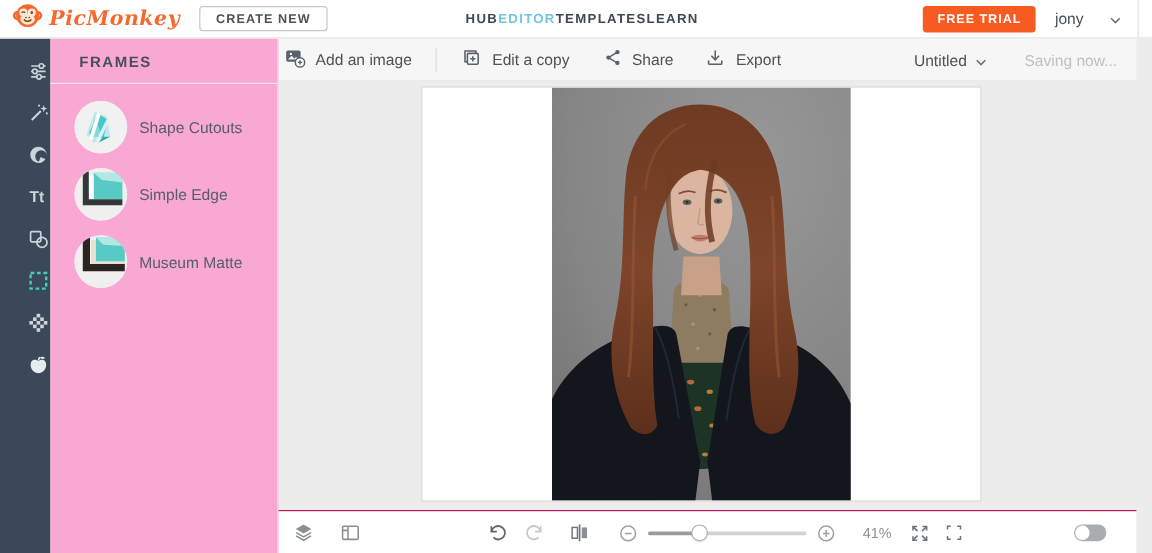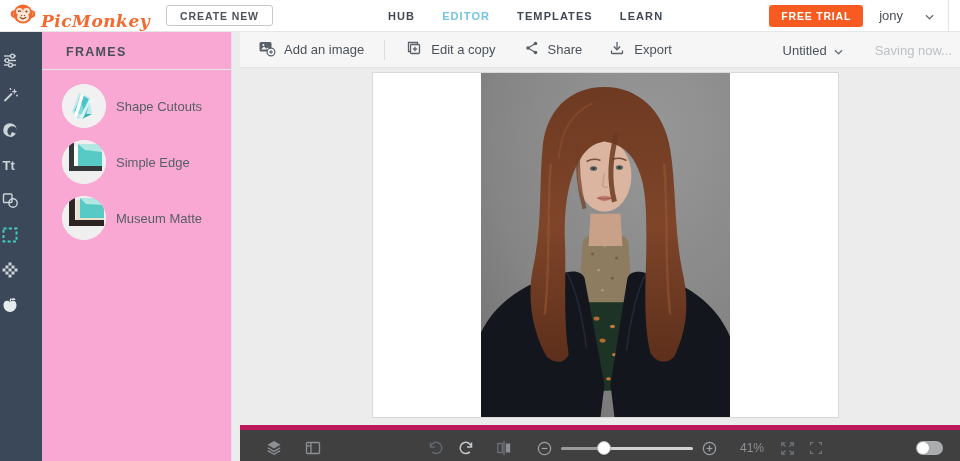--- a/index.html
+++ b/index.html
@@ -3,71 +3,71 @@
 <meta charset="utf-8">
 <style>
   * { margin:0; padding:0; box-sizing:border-box; }
   html,body { width:960px; height:461px; }
   body { font-family:"Liberation Sans", sans-serif; background:#fff; overflow:hidden; }
   .app { position:relative; width:960px; height:461px; background:#ececec; }
 
   
   .topbar { position:absolute; left:0; top:0; width:960px; height:32px; background:#fff;
             border-bottom:1px solid #e6e6e6; display:flex; align-items:center; padding:0 0 0 10px; z-index:5; }
-  .logo { display:flex; align-items:flex-end; gap:5px; }
+  .logo { display:flex; align-items:center; gap:5px; }
   .logo-text { font-family:"DejaVu Serif", serif; font-style:italic; font-weight:bold;
                font-size:17px; color:#f4692e; letter-spacing:0.5px; }
   .btn-create { margin-left:16px; height:21px; padding:0 13px; background:#fff; border:1px solid #c8c8c8;
                 border-radius:3px; font-size:10.5px; font-weight:bold; letter-spacing:0.9px; color:#4a525a;
                 display:flex; align-items:center; cursor:pointer; }
-  .nav { position:absolute; left:388px; top:0; height:32px; display:flex; align-items:center; gap:27px; }
+  .nav { position:absolute; left:388px; top:0; height:32px; display:flex; align-items:center; }
   .nav-item { font-size:11px; font-weight:bold; letter-spacing:1.1px; color:#3f4953; cursor:pointer; }
   .nav-item.active { color:#72c5e1; }
   .top-right { margin-left:auto; display:flex; align-items:center; height:32px;padding-left:17px; }
   .btn-trial { height:22px; padding:0 12px; background:#f75b22; border:none; border-radius:3px;
                color:#fff; font-size:10.5px; font-weight:bold; letter-spacing:0.8px;
                display:flex; align-items:center; cursor:pointer; }
   .user { display:flex; align-items:center; gap:22px; padding:0 14px 0 16px; font-size:13px; color:#474f57;
           height:32px; cursor:pointer; border-right:1px solid #e2e2e2; margin-right:11px; }
 
   
   .rail { position:absolute; left:0; top:32px; width:42px; height:429px; background:#3b4859;
           display:flex; flex-direction:column; align-items:center; padding-top:12px; z-index:4; }
-  .rail-item { width:42px; height:35px; display:flex; align-items:center; justify-content:flex-start; cursor:pointer; }
+  .rail-item { width:42px; height:35px; display:flex; align-items:center; justify-content:flex-end; cursor:pointer; }
 
   
   .panel { position:absolute; left:42px; top:32px; width:190px; height:429px; background:#f9a8d4;
            border-right:1px solid #e2e2e2; z-index:4; }
   .panel-title { padding:13px 0 10px 24px; font-size:12.5px; font-weight:bold; letter-spacing:1.3px; color:#474f57; }
   .panel-sep { height:1px; background:#e6e6e6; }
   .frame-list { padding-top:8px; }
   .frame-item { height:56px; display:flex; align-items:center; padding-left:20px; gap:10px; cursor:pointer; }
   .thumb { width:44px; height:44px; border-radius:50%; overflow:hidden; background:#f1f1f1; flex:0 0 auto; }
   .frame-label { font-size:13px; color:#565e66; }
 
   
-  .main { position:absolute; left:240px; top:32px; width:690px; height:429px; }
+  .main { position:absolute; left:219px; top:32px; width:690px; height:429px; }
   .toolbar { position:absolute; left:0; top:0; width:728px; height:36px; background:#f6f6f6;
              border-bottom:1px solid #e3e3e3; display:flex; align-items:center; padding-left:18px; }
   .tool-btn { display:flex; align-items:center; gap:8px; font-size:13px; color:#4a525a; cursor:pointer; }
   .tool-sep { width:1px; height:20px; background:#ddd; margin:0 20px; }
   .tool-gap { width:26px; }
   .toolbar-right { position:absolute; right:16px; top:0; height:36px; display:flex; align-items:center; gap:32px; }
   .doc-title { display:flex; align-items:center; gap:7px; font-size:13px; color:#4a525a; cursor:pointer; }
   .saving { font-size:13px; color:#bcc1c5; }
 
   
   .canvas { position:absolute; left:0; top:36px; width:728px; height:357px; background:#ececec; }
   .page { position:absolute; left:133px; top:5px; width:465px; height:344px; background:#fff;
           box-shadow:0 0 0 1px #d9d9d9; display:flex; justify-content:center; }
   .photo { width:249px; height:100%; }
 
   
-  .statusbar { position:absolute; left:0; top:393px; width:728px; height:36px; background:#404040;
-               border-top:5px solid #be185d; }
+  .statusbar { position:absolute; left:0; top:393px; width:728px; height:36px; background:#ffffff;
+               border-top:1px solid #be185d; }
   .sb-left { position:absolute; left:24px; top:0; height:36px; display:flex; align-items:center; gap:19px; }
   .sb-center { position:absolute; left:186px; top:0; height:36px; display:flex; align-items:center; }
   .icon-btn { display:flex; align-items:center; justify-content:center; cursor:pointer; }
   .zoom-label { font-size:12px; color:#8b9095; }
   .slider { position:relative; width:132px; height:16px; margin:0 8px; cursor:pointer; }
   .slider .track-l { position:absolute; left:0; top:7px; width:44px; height:2.5px; background:#9b9b9b; border-radius:2px; }
   .slider .track-r { position:absolute; left:44px; top:7px; width:88px; height:2.5px; background:#d2d2d2; border-radius:2px; }
   .slider .knob { position:absolute; left:36px; top:1px; width:14px; height:14px; background:#fff;
                   border:1px solid #b3b3b3; border-radius:50%; box-shadow:0 1px 1px rgba(0,0,0,.12); }
   .toggle { position:absolute; right:25px; top:11px; width:27px; height:14px; background:#a9adb0;

